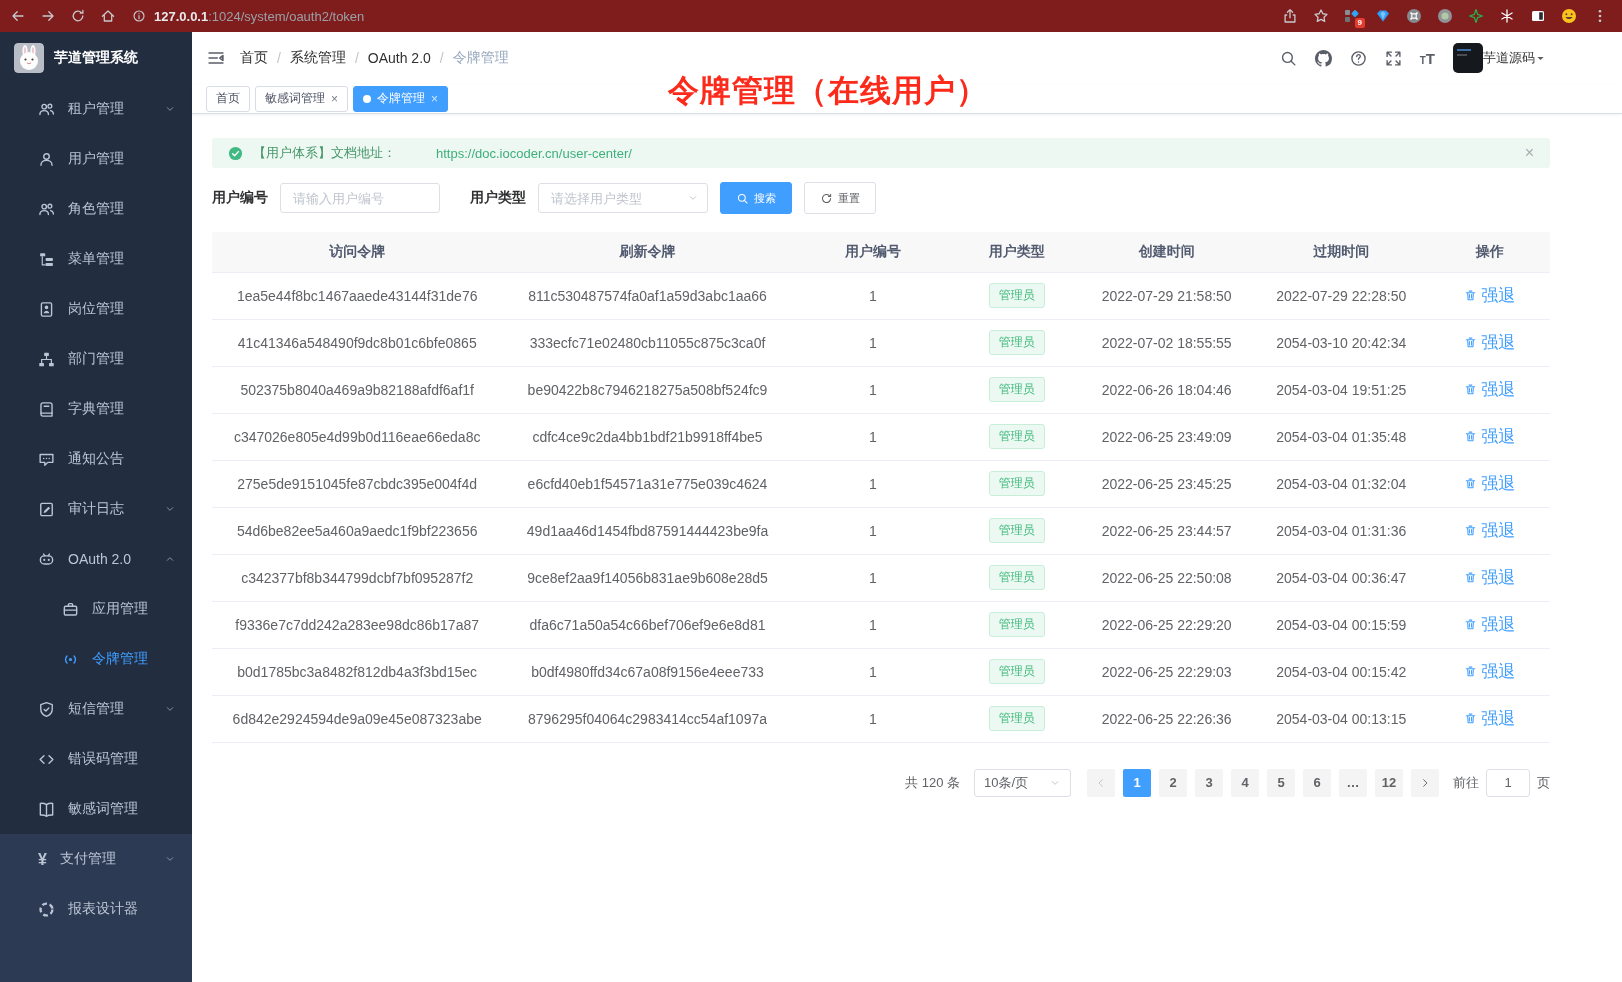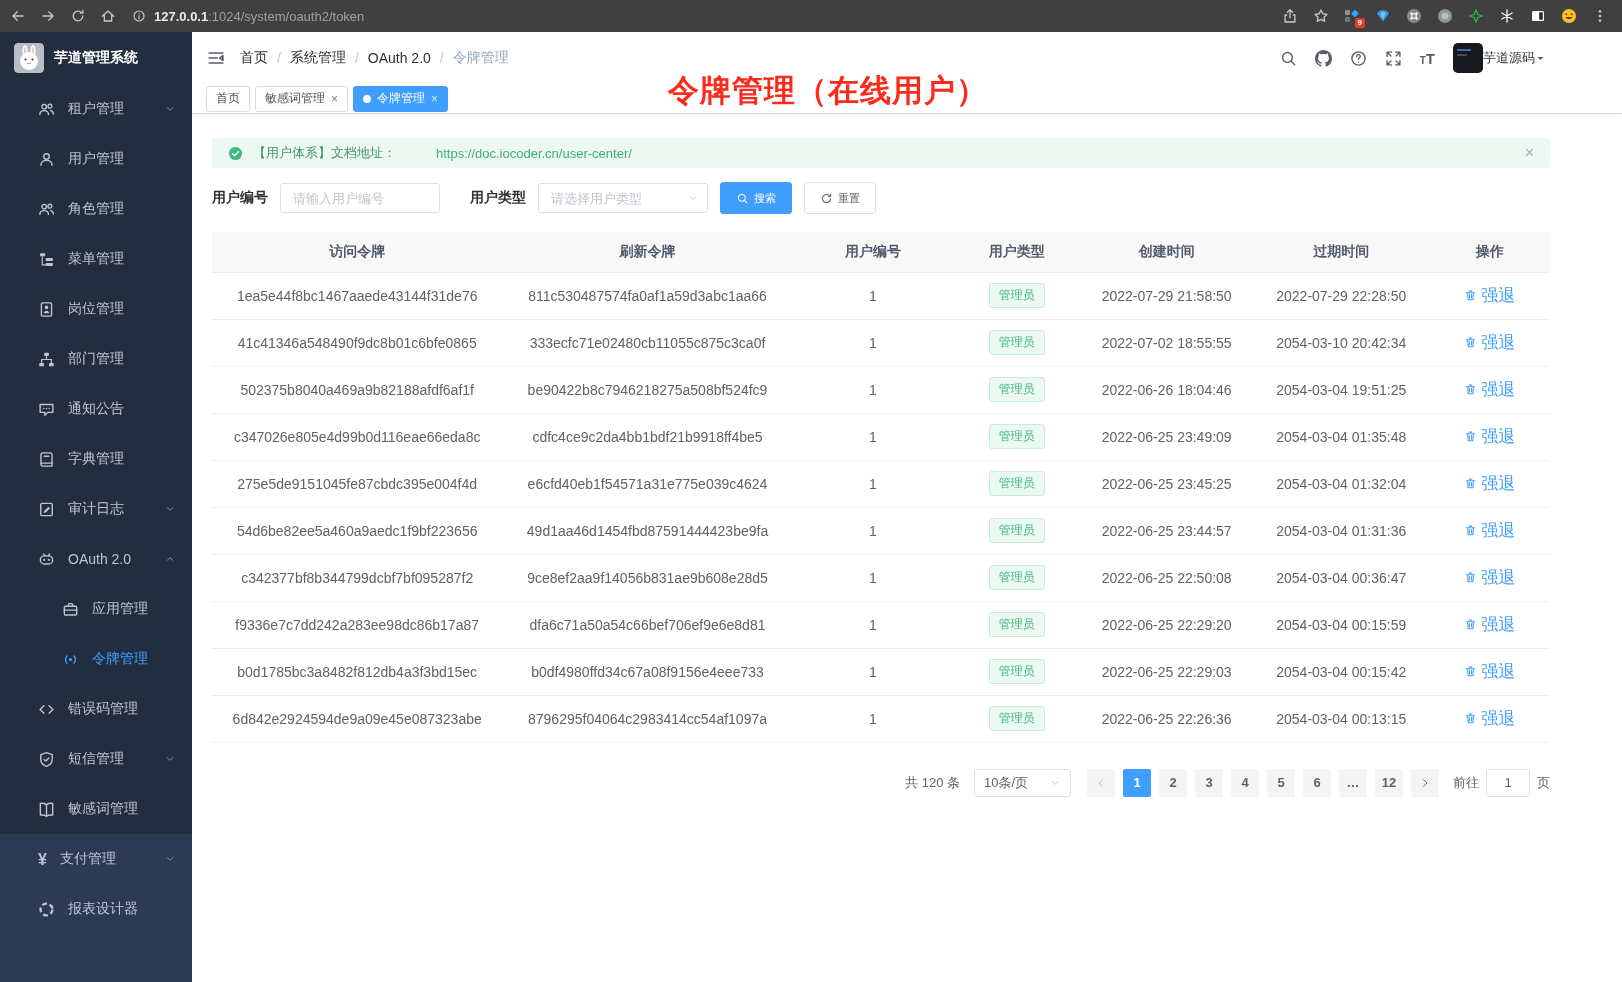--- a/index.html
+++ b/index.html
@@ -1,21 +1,21 @@
 <!DOCTYPE html>
 <html><head>
 <meta charset="utf-8">
 <style>
   * { margin:0; padding:0; box-sizing:border-box; }
   html,body { width:1622px; height:982px; overflow:hidden; }
   body { font-family:"Liberation Sans","DejaVu Sans",sans-serif; background:#fff; position:relative; }
   svg { display:block; }
 
   
-  .browser-bar { height:32px; background:#404040; display:flex; align-items:center; padding:0 14px 0 10px; color:#c7c9cc; }
+  .browser-bar { height:32px; background:#7f1d1d; display:flex; align-items:center; padding:0 14px 0 10px; color:#c7c9cc; }
   .b-nav { display:flex; align-items:center; gap:14px; margin-right:16px; }
   .b-nav [data-icon] svg { width:16px; height:16px; }
   .url { display:flex; align-items:center; gap:8px; font-size:13px; }
   .url [data-icon] svg { width:14px; height:14px; }
   .url-host { color:#e8eaed; font-weight:bold; }
   .url-rest { color:#9aa0a6; }
   .b-actions { margin-left:auto; display:flex; align-items:center; gap:15px; }
   .b-actions [data-icon] { position:relative; }
   .b-actions [data-icon] svg { width:16px; height:16px; }
   .ext-badge { position:absolute; right:-5px; bottom:-4px; background:#e33b2e; color:#fff; font-size:8px; font-weight:bold; padding:1px 3px; border-radius:2px; line-height:1; }
@@ -310,42 +310,42 @@
               <rect x="10.4" y="11.2" width="4.4" height="3.2" rx=".6"></rect>
               <path d="M8 4.8v3.2M3.4 11.2V8h9.2v3.2" fill="none" stroke="currentColor" stroke-width="1.1"></path>
             </svg>
           </span>
     <span class="si-label">部门管理</span>
 
   </div>
         <div class="side-item">
     <span class="si-icon">
             <svg viewBox="0 0 16 16" fill="none" stroke="currentColor" stroke-width="1.3" stroke-linecap="round" stroke-linejoin="round">
+              <path d="M4.5 1.8h7a1.7 1.7 0 0 1 1.7 1.7v10.7H4.5a1.7 1.7 0 0 1-1.7-1.7V3.5a1.7 1.7 0 0 1 1.7-1.7z"></path>
+              <path d="M2.8 11.4h10.4M5.8 5h4.4"></path>
+            </svg>
+          </span>
+    <span class="si-label">字典管理</span>
+
+  </div>
+        <div class="side-item">
+    <span class="si-icon">
+            <svg viewBox="0 0 16 16" fill="none" stroke="currentColor" stroke-width="1.3" stroke-linecap="round" stroke-linejoin="round">
               <path d="M2 3.3h12v7.4H9.2L6.4 13.5v-2.8H2z"></path>
               <circle cx="5.4" cy="7" r=".7" fill="currentColor" stroke="none"></circle>
               <circle cx="8" cy="7" r=".7" fill="currentColor" stroke="none"></circle>
               <circle cx="10.6" cy="7" r=".7" fill="currentColor" stroke="none"></circle>
             </svg>
           </span>
     <span class="si-label">通知公告</span>
 
   </div>
         <div class="side-item">
     <span class="si-icon">
             <svg viewBox="0 0 16 16" fill="none" stroke="currentColor" stroke-width="1.3" stroke-linecap="round" stroke-linejoin="round">
-              <path d="M4.5 1.8h7a1.7 1.7 0 0 1 1.7 1.7v10.7H4.5a1.7 1.7 0 0 1-1.7-1.7V3.5a1.7 1.7 0 0 1 1.7-1.7z"></path>
-              <path d="M2.8 11.4h10.4M5.8 5h4.4"></path>
-            </svg>
-          </span>
-    <span class="si-label">字典管理</span>
-
-  </div>
-        <div class="side-item">
-    <span class="si-icon">
-            <svg viewBox="0 0 16 16" fill="none" stroke="currentColor" stroke-width="1.3" stroke-linecap="round" stroke-linejoin="round">
               <rect x="2.6" y="2.2" width="10.8" height="11.6" rx="1.2"></rect>
               <path d="M9.9 5.3l1.5 1.5-4.1 4.1-2 .5.5-2z" fill="currentColor" stroke="none"></path>
             </svg>
           </span>
     <span class="si-label">审计日志</span>
     <span class="si-chevron">
             <svg viewBox="0 0 16 16" fill="none" stroke="currentColor" stroke-width="1.3" stroke-linecap="round" stroke-linejoin="round">
               <path d="M4.4 6.2 8 9.8l3.6-3.6"></path>
             </svg>
           </span>
@@ -382,39 +382,39 @@
               <circle cx="8" cy="8" r="1.5" fill="currentColor" stroke="none"></circle>
               <path d="M4.7 11.3a4.7 4.7 0 0 1 0-6.6M11.3 4.7a4.7 4.7 0 0 1 0 6.6"></path>
             </svg>
           </span>
     <span class="si-label">令牌管理</span>
 
   </div>
         <div class="side-item">
     <span class="si-icon">
             <svg viewBox="0 0 16 16" fill="none" stroke="currentColor" stroke-width="1.3" stroke-linecap="round" stroke-linejoin="round">
-              <path d="M5.6 4.4 2 8l3.6 3.6M10.4 4.4 14 8l-3.6 3.6"></path>
-            </svg>
-          </span>
-    <span class="si-label">错误码管理</span>
-
-  </div>
-        <div class="side-item">
-    <span class="si-icon">
-            <svg viewBox="0 0 16 16" fill="none" stroke="currentColor" stroke-width="1.3" stroke-linecap="round" stroke-linejoin="round">
               <path d="M8 1.6l5.4 1.9v4.1c0 3.4-2.2 5.8-5.4 6.8-3.2-1-5.4-3.4-5.4-6.8V3.5z"></path>
               <path d="M5.8 7.9l1.6 1.6 2.8-3"></path>
             </svg>
           </span>
     <span class="si-label">短信管理</span>
     <span class="si-chevron">
             <svg viewBox="0 0 16 16" fill="none" stroke="currentColor" stroke-width="1.3" stroke-linecap="round" stroke-linejoin="round">
               <path d="M4.4 6.2 8 9.8l3.6-3.6"></path>
             </svg>
           </span>
+  </div>
+        <div class="side-item">
+    <span class="si-icon">
+            <svg viewBox="0 0 16 16" fill="none" stroke="currentColor" stroke-width="1.3" stroke-linecap="round" stroke-linejoin="round">
+              <path d="M5.6 4.4 2 8l3.6 3.6M10.4 4.4 14 8l-3.6 3.6"></path>
+            </svg>
+          </span>
+    <span class="si-label">错误码管理</span>
+
   </div>
         <div class="side-item">
     <span class="si-icon">
             <svg viewBox="0 0 16 16" fill="none" stroke="currentColor" stroke-width="1.3" stroke-linecap="round" stroke-linejoin="round">
               <path d="M8 3.4C6.6 2.4 4.8 2 2.2 2.2v11C4.8 13 6.6 13.4 8 14.4c1.4-1 3.2-1.4 5.8-1.2v-11C11.2 2 9.4 2.4 8 3.4z"></path>
               <path d="M8 3.4v11"></path>
             </svg>
           </span>
     <span class="si-label">敏感词管理</span>
 

